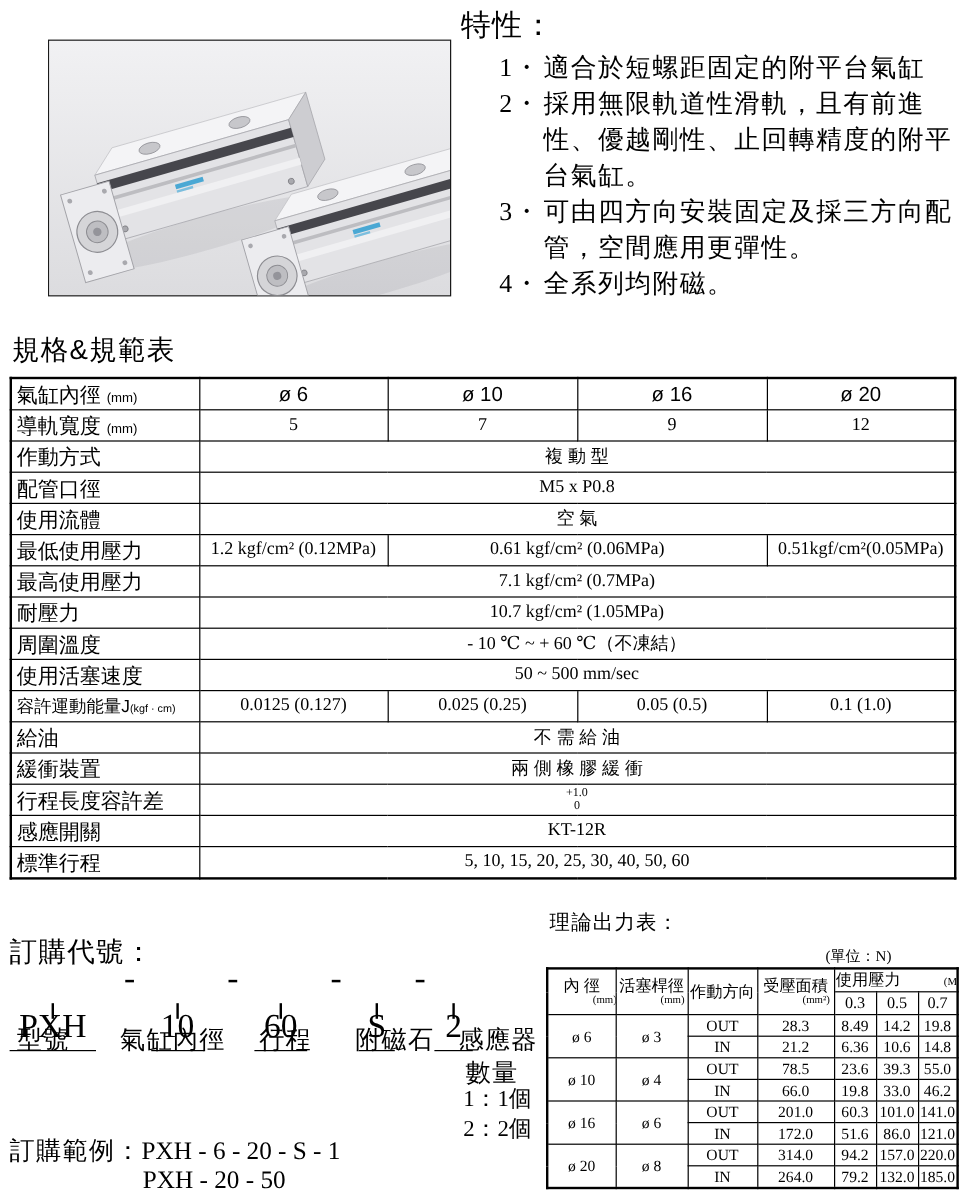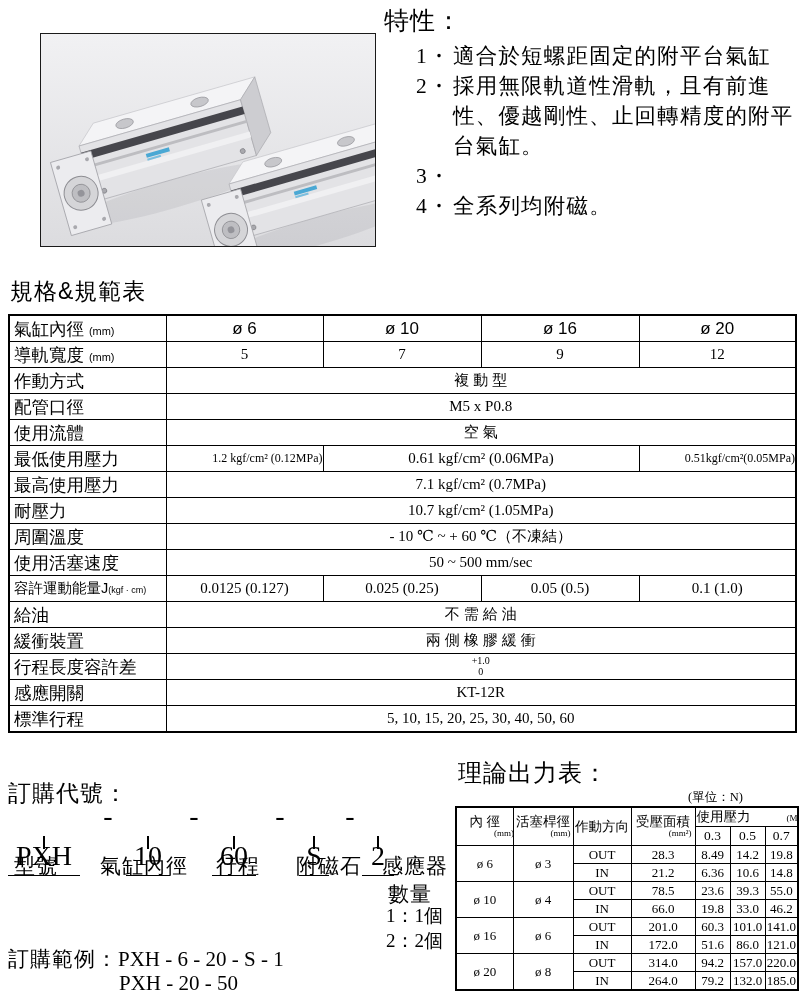--- a/index.html
+++ b/index.html
@@ -16,38 +16,38 @@
   .features{position:absolute;left:384px;top:4px;width:414px;}
   .features-title{font-size:25px;letter-spacing:1px;}
   .features-list{list-style:none;margin:4px 0 0 0;padding:0 0 0 32px;}
   .features-list li{display:flex;font-size:21.5px;line-height:30px;letter-spacing:1.2px;}
   .feat-num{flex:0 0 37px;}
   .feat-text{width:342px;}
   
   .gothic{font-family:"Liberation Sans","DejaVu Sans",sans-serif;}
   .spec-title{position:absolute;left:10px;top:276px;font-size:23px;letter-spacing:1px;}
   .order-title{position:absolute;left:8px;top:757px;font-size:23px;letter-spacing:1px;margin-top:21px;}
-  .output-title{position:absolute;left:458px;top:757px;font-size:24px;letter-spacing:1px;}
+  .output-title{position:absolute;left:458px;top:757px;font-size:17px;letter-spacing:1px;}
   .unit-note{position:absolute;left:688px;top:789px;font-size:12.5px;}
   
   table{border-collapse:collapse;table-layout:fixed;}
   .spec-table{position:absolute;left:8px;top:314px;width:787px;border:2px solid #000;}
   .spec-table td{
     border:1px solid #000;height:25px;text-align:center;vertical-align:middle;
     font-size:15px;padding:0 2px;overflow:hidden;white-space:nowrap;
   }
   .spec-table td.label{
     text-align:left;font-family:"Liberation Sans","DejaVu Sans",sans-serif;
     font-size:17.5px;padding-left:4px;
   }
   .spec-table td small{font-size:11px;}
   .spec-table td.small-label{font-size:14.5px;}
   .spec-table td.small-label small{font-size:9px;}
   .spec-table td.sansval{font-family:"Liberation Sans","DejaVu Sans",sans-serif;font-size:17px;}
-  .spec-table td.tight{font-size:12px;padding:0;text-align:right;}
+  .spec-table td.tight{font-size:15px;padding:0;}
   .spec-table td.sp .t{letter-spacing:4px;margin-right:-4px;}
   .spec-table td.tol{font-size:10px;line-height:1.05;margin-top:36px;}
   .spec-table td.tol .t{white-space:pre-line;display:inline-block;}
   
   .output-table{position:absolute;left:455px;top:806px;width:342px;border:2px solid #000;}
   .output-table td{
     border:1px solid #000;text-align:center;vertical-align:middle;
     font-size:13px;height:17px;padding:0 1px;overflow:hidden;white-space:nowrap;
   }
   .output-table td.oh{font-size:13.5px;height:18px;}
@@ -148,20 +148,21 @@
     <li>
       <span class="feat-num">1・</span>
       <span class="feat-text">適合於短螺距固定的附平台氣缸</span>
     </li>
     <li>
       <span class="feat-num">2・</span>
       <span class="feat-text">採用無限軌道性滑軌，且有前進性、優越剛性、止回轉精度的附平台氣缸。</span>
     </li>
     <li>
       <span class="feat-num">3・</span>
+      <span class="feat-text">可由四方向安裝固定及採三方向配管，空間應用更彈性。</span>
     </li>
     <li>
       <span class="feat-num">4・</span>
       <span class="feat-text">全系列均附磁。</span>
     </li>
   </ul>
 </div>
 
 <div class="spec-title gothic">規格&amp;規範表</div>
 <table class="spec-table">

